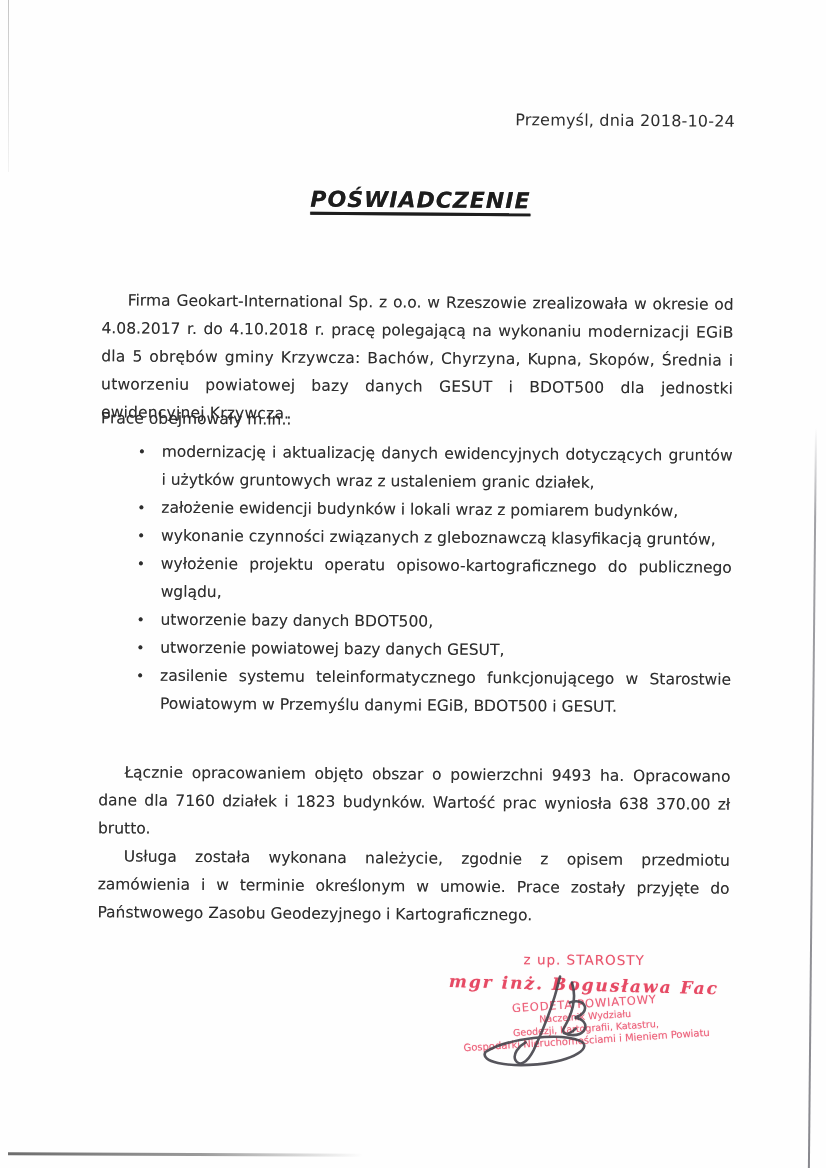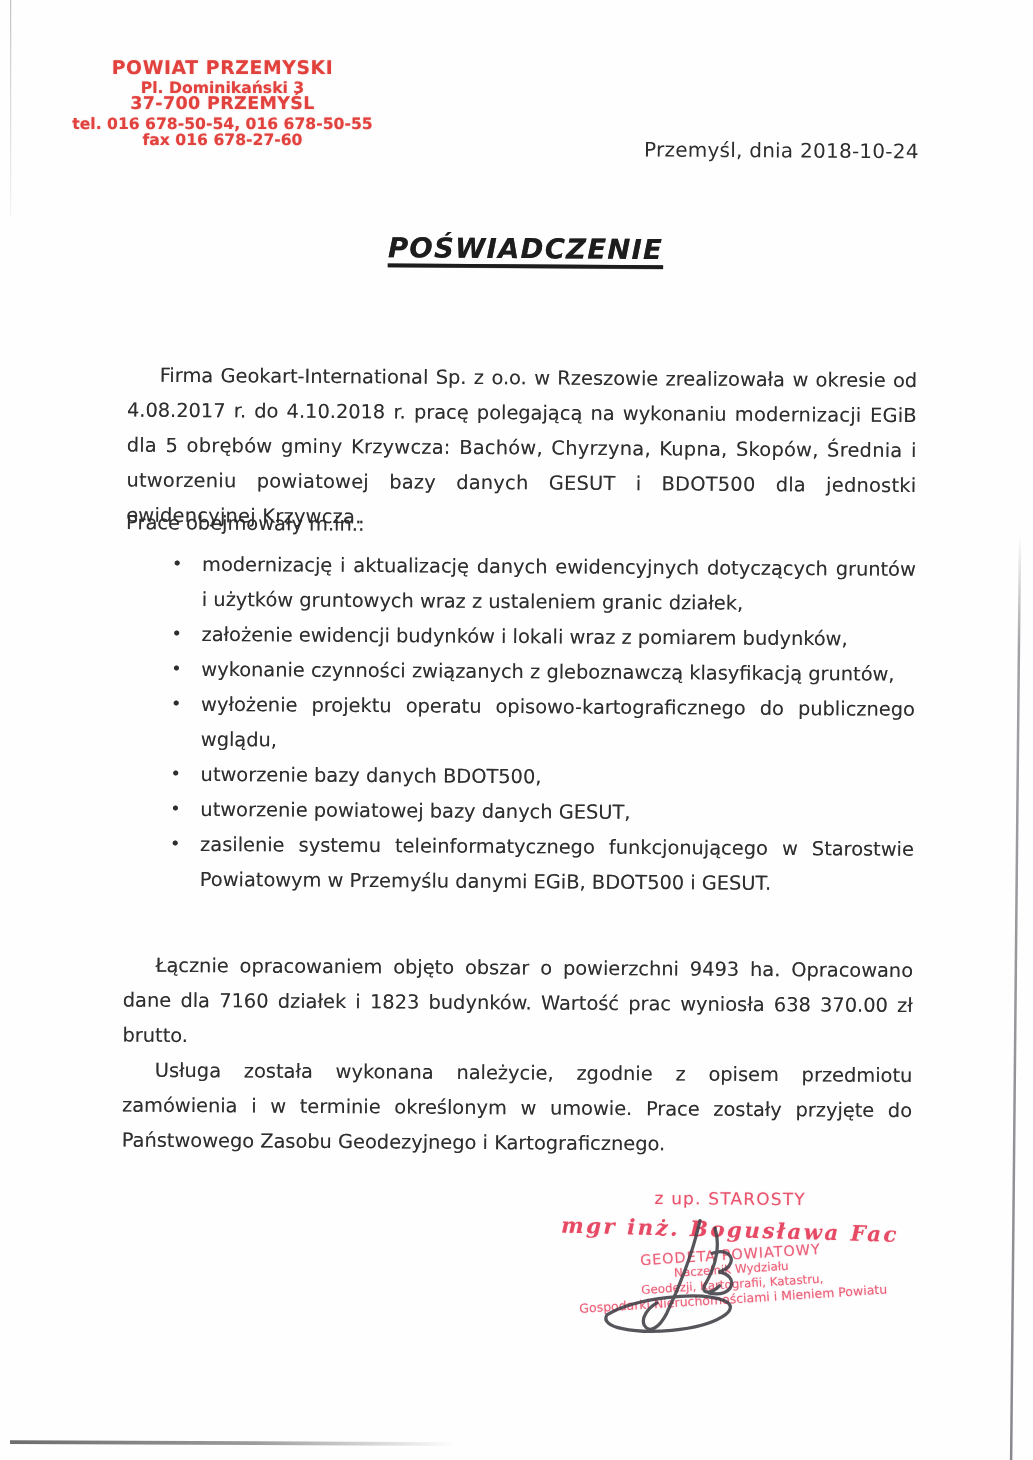--- a/index.html
+++ b/index.html
@@ -114,27 +114,20 @@
 </style>
 </head>
 <body>
 
 <div class="page">
 
   <div class="edge-left"></div>
   <div class="edge-right"></div>
   <div class="edge-bottom"></div>
 
-  <div class="stamp-header">
-    <div class="l0">POWIAT  PRZEMYSKI</div>
-    <div class="l1">Pl. Dominikański 3</div>
-    <div class="l2">37-700  PRZEMYŚL</div>
-    <div class="l3">tel. 016 678-50-54, 016 678-50-55</div>
-    <div class="l4">fax  016  678-27-60</div>
-  </div>
 
   <div class="skew">
 
     <div class="dateline">Przemyśl, dnia 2018-10-24</div>
 
     <div class="doc-title">
       <span>POŚWIADCZENIE</span>
     </div>
 
     <p class="body-text indent p1"><span>Firma Geokart-International Sp. z o.o. w Rzeszowie zrealizowała w okresie od 4.08.2017 r. do  4.10.2018 r. pracę polegającą na wykonaniu </span><b>modernizacji EGiB dla 5 obrębów gminy Krzywcza: Bachów, Chyrzyna, Kupna, Skopów, Średnia i utworzeniu powiatowej bazy danych GESUT i BDOT500 dla jednostki ewidencyjnej Krzywcza.</b></p>

